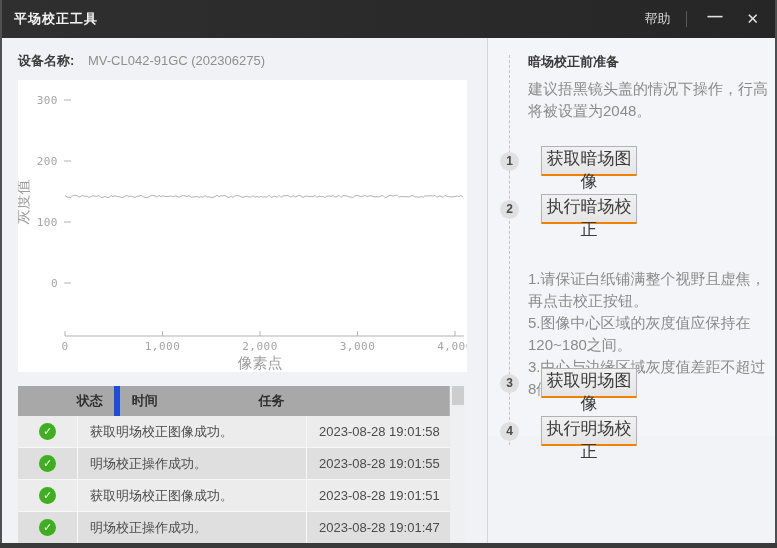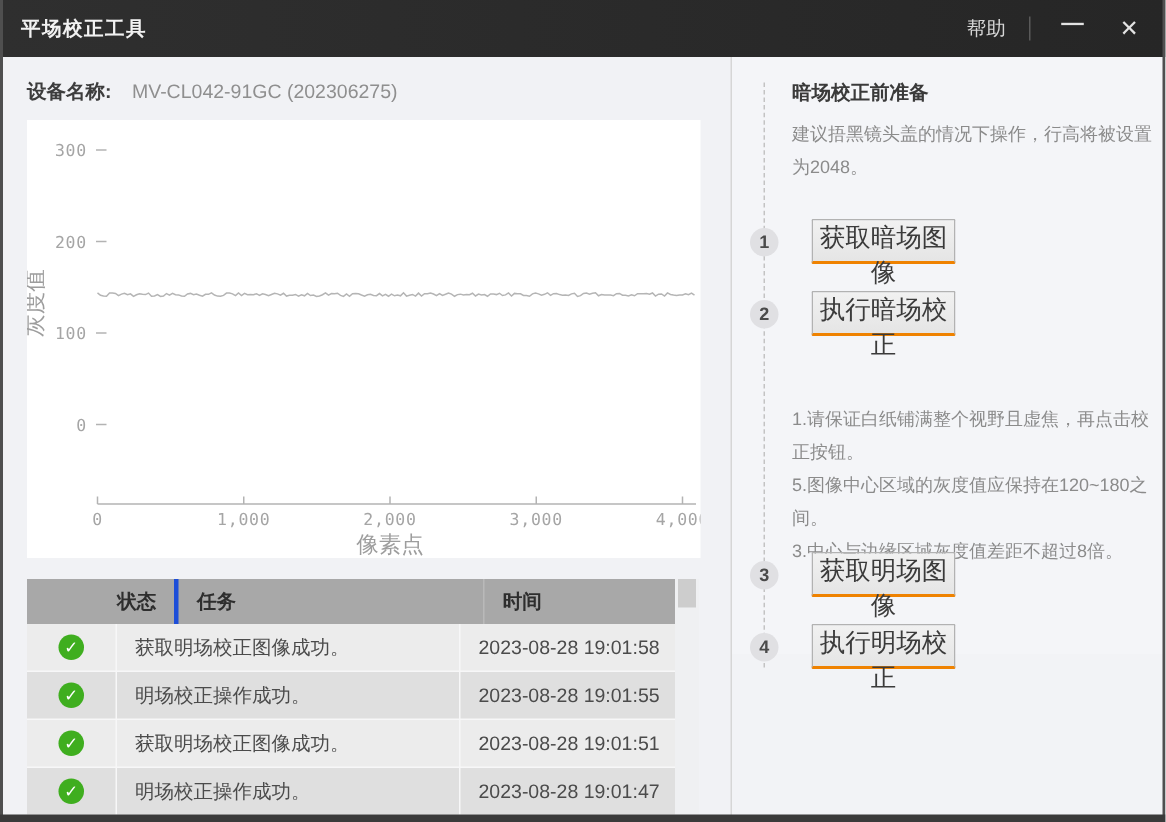--- a/index.html
+++ b/index.html
@@ -36,21 +36,21 @@
   .dev-label { color:#3d3d3d; font-weight:bold; margin-right:10px; }
   .dev-value { color:#8f8f8f; }
 
   
   #chart-box { position:absolute; left:18px; top:42px; width:449px; height:292px; background:#ffffff; }
 
   
   #log-table { position:absolute; left:18px; top:348px; width:432px; font-size:13px; }
   .thead { display:flex; height:30px; background:#a8a8a8; color:#2e2e2e; font-weight:bold; align-items:center; }
   .th { height:30px; display:flex; align-items:center; }
-  .th-status { width:60px; justify-content:center; border-right:3px solid #1d4ed8;margin-left:48px; }
+  .th-status { width:60px; justify-content:center; border-right:6px solid #1d4ed8;margin-left:48px; }
   .th-task   { width:229px; padding-left:12px; border-right:1px solid #b9b9b9; }
   .th-time   { width:142px; padding-left:12px; }
   .trow { display:flex; height:32px; align-items:center; color:#4b4b4b; border-bottom:1px solid #f7f7f8; }
   .trow.odd  { background:#ececec; }
   .trow.even { background:#dfdfdf; }
   .td { height:32px; display:flex; align-items:center; }
   .td-status { width:60px; justify-content:center; border-right:1px solid #f7f7f8; }
   .td-task   { width:229px; padding-left:12px; border-right:1px solid #f7f7f8; }
   .td-time   { width:142px; padding-left:12px; }
   .check {
@@ -58,21 +58,21 @@
     background:var(--success,#3fae1f); color:#ffffff;
     display:flex; align-items:center; justify-content:center;
     font-size:11px; font-weight:bold;
   }
   #table-scrollbar { position:absolute; left:450px; top:348px; width:16px; height:157px; background:#eff0f2; }
   #table-scrollbar .thumb { position:absolute; left:2px; top:0; width:12px; height:19px; background:#cdcdcd; }
 
   
   #dashed-line { position:absolute; left:21px; top:17px; height:390px; width:0; border-left:1px dashed #c3c3c3; }
   .sec-title { position:absolute; left:40px; width:240px; font-size:13px; font-weight:bold; color:#3a3a3a; }
-  .sec-text  { position:absolute; left:40px; width:242px; font-size:12px; color:#8b8b8b; line-height:22px; }
+  .sec-text  { position:absolute; left:40px; width:242px; font-size:15px; color:#8b8b8b; line-height:22px; }
   .note-line { display:block; }
   .step { position:absolute; left:12px; display:flex; align-items:center; }
   .step-num {
     width:19px; height:19px; border-radius:50%; background:#e0e0e3;
     color:#4a4a4a; font-size:12px; font-weight:bold;
     display:flex; align-items:center; justify-content:center;
     z-index:2; flex:none;
   }
   .step-btn {
     margin-left:22px; width:96px; height:30px;
@@ -126,22 +126,22 @@
         <text x="437" y="270" text-anchor="middle" fill="#a5a5a5" font-size="11px" font-family="&quot;DejaVu Sans Mono&quot;,&quot;Liberation Mono&quot;,monospace" letter-spacing="0.5">4,000</text>
         <text x="242" y="288" text-anchor="middle" fill="#9d9d9d" font-size="15px">像素点</text>
         <text x="10" y="122" text-anchor="middle" fill="#9d9d9d" font-size="15px" transform="rotate(-90 10 122)">灰度值</text>
         <path d="M47.0 115.3L49.0 116.9L51.0 117.4L53.0 117.5L55.0 115.3L57.0 115.4L59.0 115.6L61.0 117.1L63.0 116.1L65.0 115.5L67.0 116.5L69.0 115.9L71.0 117.6L73.0 116.5L75.0 115.8L77.0 116.2L79.0 116.4L81.0 115.4L83.0 117.5L85.0 117.3L87.0 116.4L89.0 117.6L91.0 117.4L93.0 115.7L95.0 116.7L97.0 115.6L99.0 116.5L101.0 116.6L103.0 117.3L105.0 117.5L107.0 116.0L109.0 115.6L111.0 116.5L113.0 116.0L115.0 116.8L117.0 117.5L119.0 116.2L121.0 116.2L123.0 115.2L125.0 116.7L127.0 117.4L129.0 117.5L131.0 116.9L133.0 115.4L135.0 115.4L137.0 115.9L139.0 117.1L141.0 115.3L143.0 117.0L145.0 115.6L147.0 116.5L149.0 116.4L151.0 116.5L153.0 115.8L155.0 117.0L157.0 115.9L159.0 116.3L161.0 117.2L163.0 116.3L165.0 115.5L167.0 115.9L169.0 116.8L171.0 115.5L173.0 117.4L175.0 116.9L177.0 116.8L179.0 116.3L181.0 117.5L183.0 116.6L185.0 117.2L187.0 115.6L189.0 117.0L191.0 116.7L193.0 117.6L195.0 117.3L197.0 116.5L199.0 115.2L201.0 116.8L203.0 115.7L205.0 115.9L207.0 115.5L209.0 116.9L211.0 117.6L213.0 116.0L215.0 117.5L217.0 115.8L219.0 115.6L221.0 115.8L223.0 116.7L225.0 117.5L227.0 116.5L229.0 116.2L231.0 117.0L233.0 117.1L235.0 115.7L237.0 117.3L239.0 116.2L241.0 117.5L243.0 116.1L245.0 117.2L247.0 116.7L249.0 117.2L251.0 115.2L253.0 117.4L255.0 116.8L257.0 116.3L259.0 117.4L261.0 115.4L263.0 117.4L265.0 115.8L267.0 115.9L269.0 115.4L271.0 116.0L273.0 117.1L275.0 115.7L277.0 117.0L279.0 116.2L281.0 115.3L283.0 116.1L285.0 117.5L287.0 116.4L289.0 116.1L291.0 116.7L293.0 116.4L295.0 116.5L297.0 115.5L299.0 117.3L301.0 116.1L303.0 116.7L305.0 116.4L307.0 117.5L309.0 116.0L311.0 116.0L313.0 116.4L315.0 115.5L317.0 117.0L319.0 116.6L321.0 115.3L323.0 117.3L325.0 115.6L327.0 115.8L329.0 115.9L331.0 117.0L333.0 117.0L335.0 117.5L337.0 115.9L339.0 115.4L341.0 115.9L343.0 116.8L345.0 116.2L347.0 115.2L349.0 116.9L351.0 115.8L353.0 115.7L355.0 116.4L357.0 116.8L359.0 116.7L361.0 117.0L363.0 115.9L365.0 115.5L367.0 117.6L369.0 117.1L371.0 115.6L373.0 115.3L375.0 116.1L377.0 115.5L379.0 115.2L381.0 117.2L383.0 116.4L385.0 116.7L387.0 116.6L389.0 116.7L391.0 117.1L393.0 115.8L395.0 115.6L397.0 116.8L399.0 116.9L401.0 117.3L403.0 116.6L405.0 117.2L407.0 115.8L409.0 115.9L411.0 115.8L413.0 115.7L415.0 116.2L417.0 115.3L419.0 117.4L421.0 116.1L423.0 116.0L425.0 117.4L427.0 115.3L429.0 116.3L431.0 116.7L433.0 117.0L435.0 116.7L437.0 116.6L439.0 115.9L441.0 116.5L443.0 115.4L445.0 116.8" fill="none" stroke="#b5b5b5" stroke-width="1"></path>
       </svg>
   </div>
 
   <div id="log-table">
     <div class="thead">
       <div class="th th-status">状态</div>
+      <div class="th th-time">时间</div>
       <div class="th th-task">任务</div>
-      <div class="th th-time">时间</div>
     </div>
 
     <div class="trow odd">
       <div class="td td-status">
           <span class="check">✓</span>
         </div>
       <div class="td td-task">获取明场校正图像成功。</div>
       <div class="td td-time">2023-08-28 19:01:58</div>
     </div>
     <div class="trow even">

